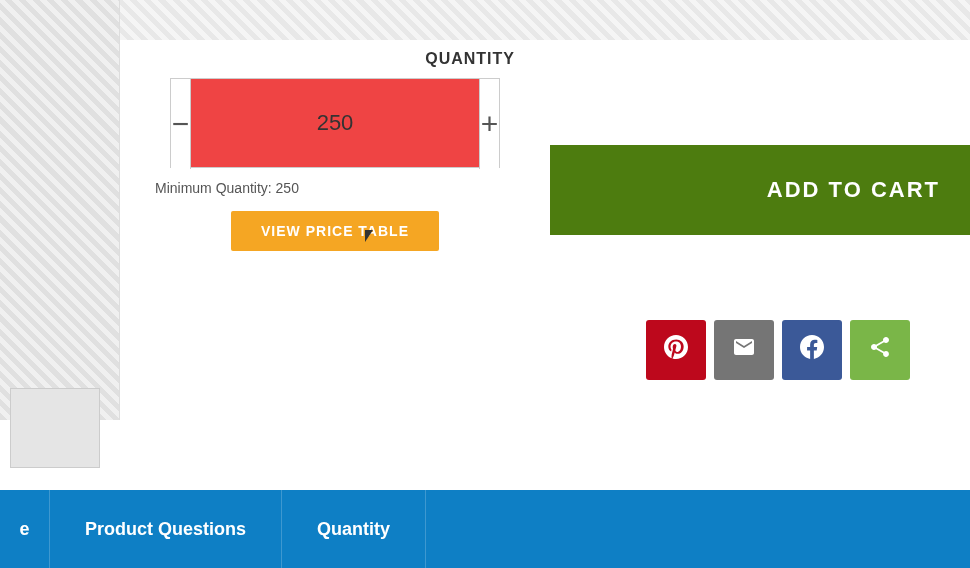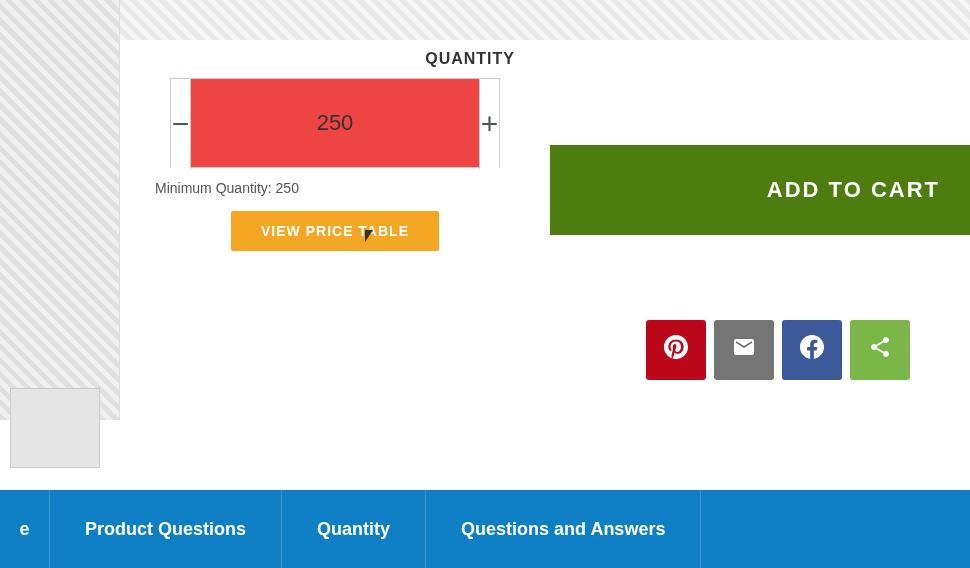--- a/index.html
+++ b/index.html
@@ -320,18 +320,15 @@
   <nav class="bottom-tabs">
     <button class="tab-item" style="min-width:50px; padding: 0 15px; overflow:hidden;">
       <span>e</span>
     </button>
     <button class="tab-item">
       <span>Product Questions</span>
     </button>
     <button class="tab-item">
       <span>Quantity</span>
     </button>
-    <button class="tab-item">
-      <span>Questions and Answers</span>
-    </button>
   </nav>
 
 </div>
 
 </body></html>

